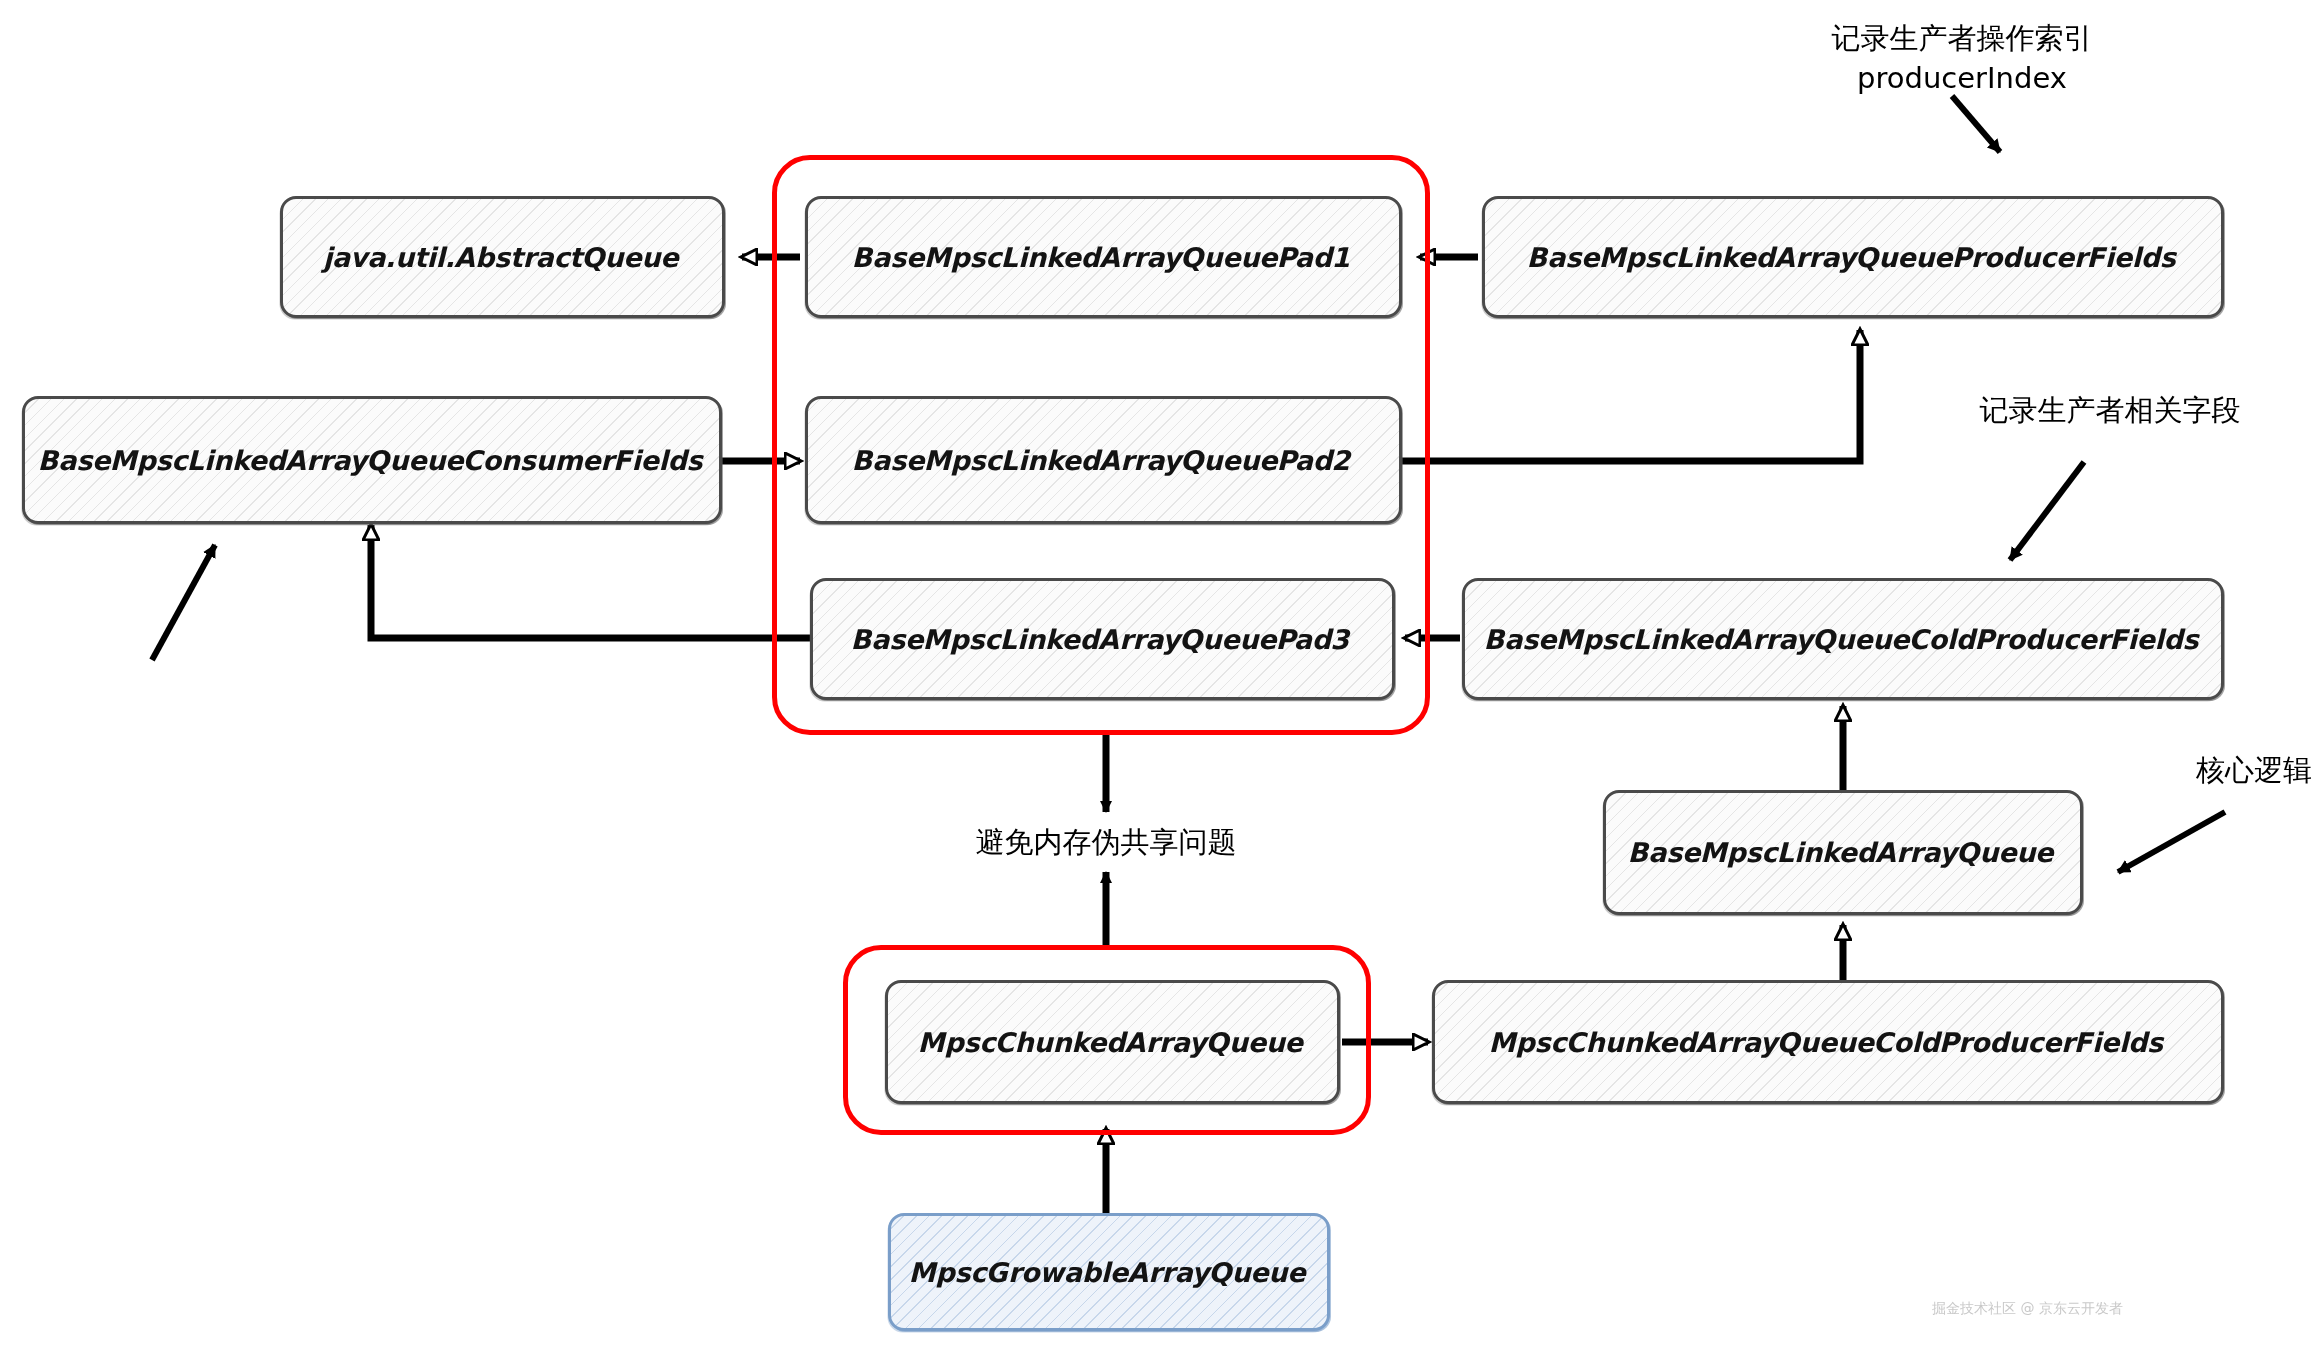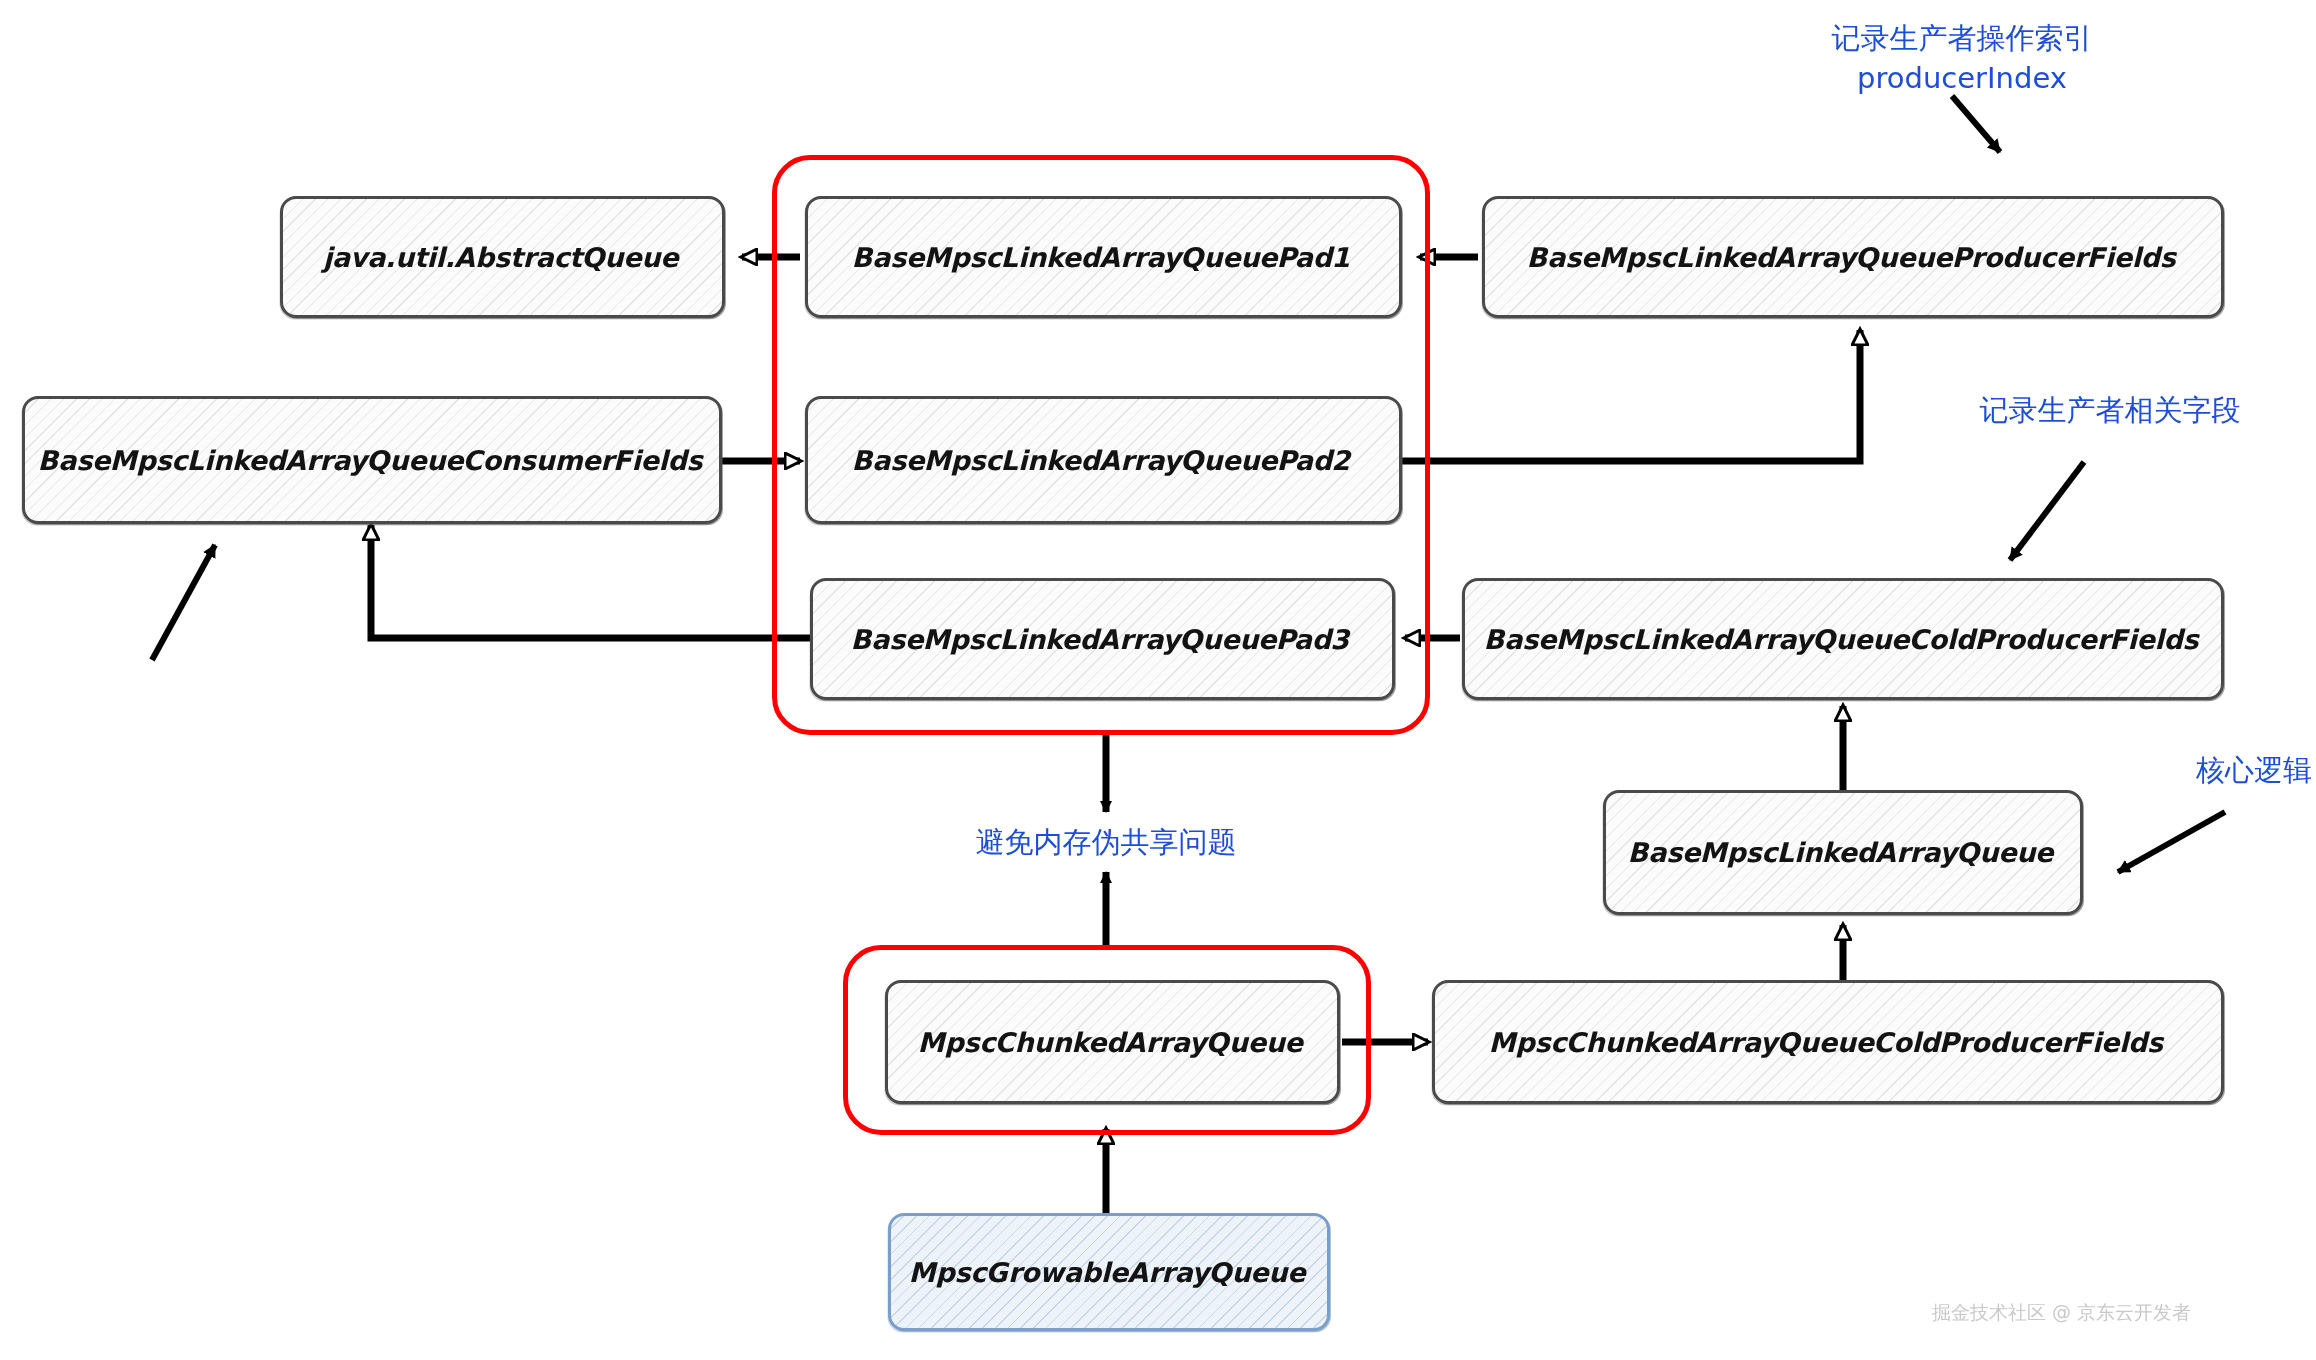--- a/index.html
+++ b/index.html
@@ -73,29 +73,29 @@
     position: absolute;
     box-sizing: border-box;
     border: 5px solid #ff0000;
     border-radius: 38px;
     background: transparent;
   }
   .anno {
     position: absolute;
     font-family: "DejaVu Sans", sans-serif;
     font-size: 29px;
-    color: #1d4ed8;
+    color: #000000;
     line-height: 1.38;
     white-space: pre-line;
     text-align: center;
   }
   .watermark {
     position: absolute;
     font-family: "DejaVu Sans", sans-serif;
-    font-size: 19px;
+    font-size: 14px;
     color: #c9c9c9;
     white-space: nowrap;
   }
 </style>
 </head>
 <body>
 
 <div id="canvas">
 
   <svg id="edges" viewBox="0 0 2316 1360" xmlns="http://www.w3.org/2000/svg">

